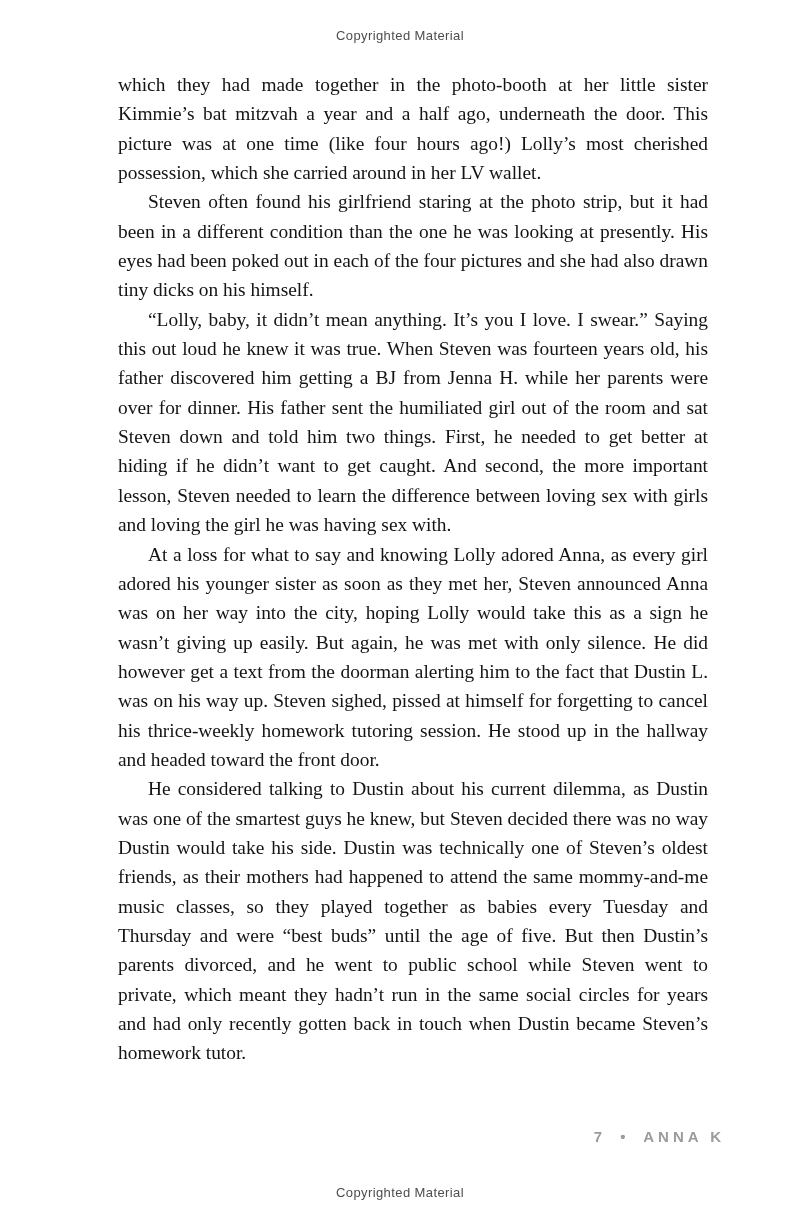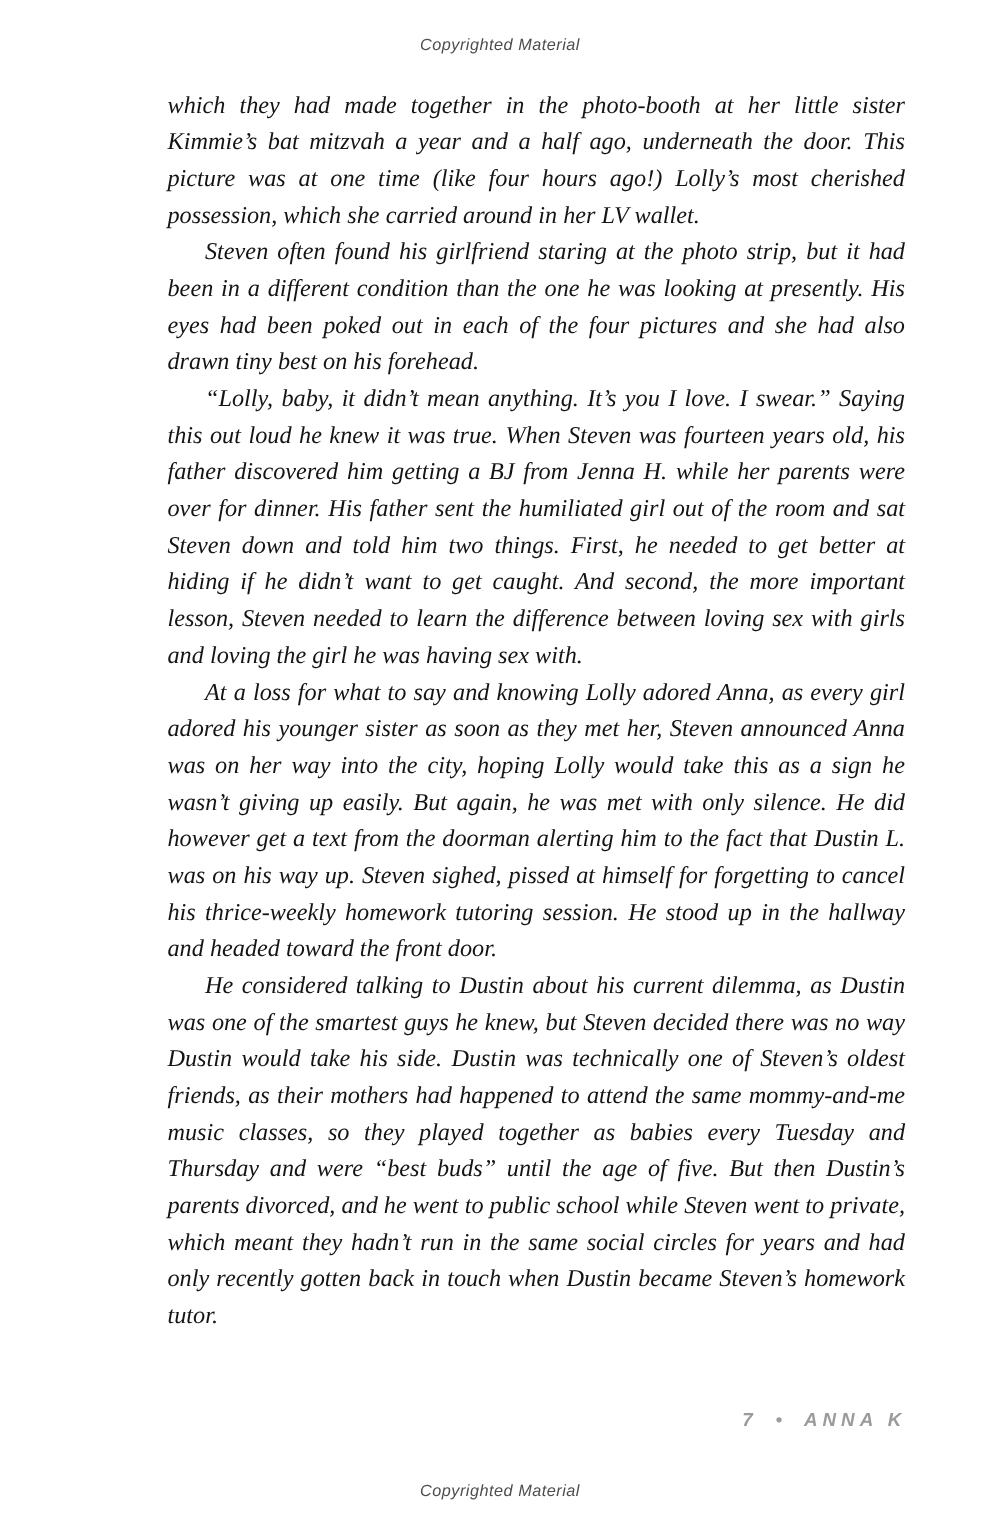--- a/index.html
+++ b/index.html
@@ -7,21 +7,20 @@
       padding: 0;
       background: #ffffff;
     }
     .page {
       position: relative;
       width: 800px;
       height: 1229px;
       background: #ffffff;
       overflow: hidden;
       font-family: "Liberation Serif", serif;
-      font-style: italic;
     }
     .copyright {
       position: absolute;
       left: 0;
       width: 100%;
       text-align: center;
       font-family: "Liberation Sans", sans-serif;
       font-size: 13px;
       letter-spacing: 0.4px;
       color: #4d4d4d;
@@ -30,21 +29,20 @@
     .copyright.bottom { top: 1185px; }
     .body-text {
       position: absolute;
       left: 118px;
       top: 70px;
       width: 590px;
       color: #141414;
       font-size: 19.4px;
       line-height: 29.35px;
       text-align: justify;
-      margin-left: 16px;
     }
     .body-text p {
       margin: 0;
       text-indent: 30px;
     }
     .body-text p.first {
       text-indent: 0;
     }
     .footer {
       position: absolute;
@@ -63,21 +61,21 @@
   </style>
 </head>
 <body>
 
 <div class="page">
 
   <div class="copyright top">Copyrighted Material</div>
 
   <div class="body-text">
     <p class="first">which they had made together in the photo-booth at her little sister Kimmie’s bat mitzvah a year and a half ago, underneath the door. This picture was at one time (like four hours ago!) Lolly’s most cherished possession, which she carried around in her LV wallet.</p>
-    <p>Steven often found his girlfriend staring at the photo strip, but it had been in a different condition than the one he was looking at presently. His eyes had been poked out in each of the four pictures and she had also drawn tiny best on his forehead.</p>
+    <p>Steven often found his girlfriend staring at the photo strip, but it had been in a different condition than the one he was looking at presently. His eyes had been poked out in each of the four pictures and she had also drawn tiny dicks on his himself.</p>
     <p>“Lolly, baby, it didn’t mean anything. It’s you I love. I swear.” Saying this out loud he knew it was true. When Steven was fourteen years old, his father discovered him getting a BJ from Jenna H. while her parents were over for dinner. His father sent the humiliated girl out of the room and sat Steven down and told him two things. First, he needed to get better at hiding if he didn’t want to get caught. And second, the more important lesson, Steven needed to learn the difference between loving sex with girls and loving the girl he was having sex with.</p>
     <p>At a loss for what to say and knowing Lolly adored Anna, as every girl adored his younger sister as soon as they met her, Steven announced Anna was on her way into the city, hoping Lolly would take this as a sign he wasn’t giving up easily. But again, he was met with only silence. He did however get a text from the doorman alerting him to the fact that Dustin L. was on his way up. Steven sighed, pissed at himself for forgetting to cancel his thrice-weekly homework tutoring session. He stood up in the hallway and headed toward the front door.</p>
     <p>He considered talking to Dustin about his current dilemma, as Dustin was one of the smartest guys he knew, but Steven decided there was no way Dustin would take his side. Dustin was technically one of Steven’s oldest friends, as their mothers had happened to attend the same mommy-and-me music classes, so they played together as babies every Tuesday and Thursday and were “best buds” until the age of five. But then Dustin’s parents divorced, and he went to public school while Steven went to private, which meant they hadn’t run in the same social circles for years and had only recently gotten back in touch when Dustin became Steven’s homework tutor.</p>
   </div>
 
   <div class="footer">
     <span>7</span>
     <span class="sep">•</span>
     <span>ANNA K</span>
   </div>

